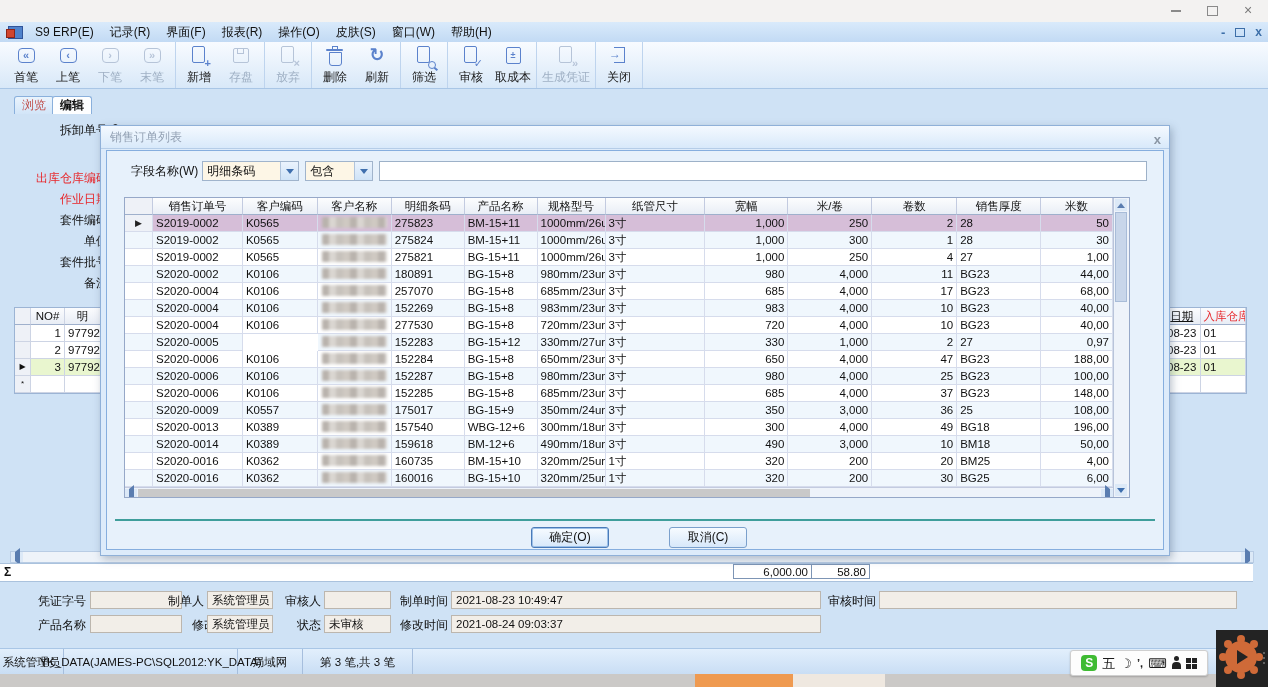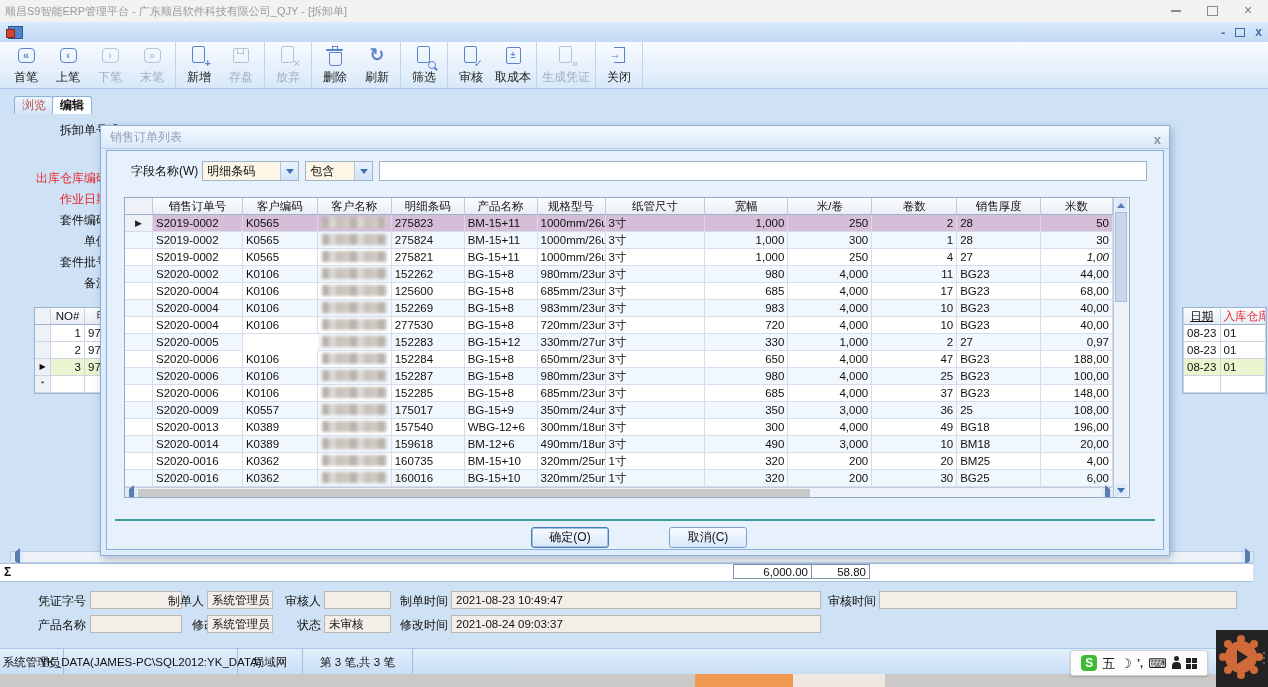--- a/index.html
+++ b/index.html
@@ -54,21 +54,21 @@
            font-size:9px;font-weight:bold;text-align:center;line-height:14px;}
   
   #client{left:0;top:90px;width:1268px;height:558px;background:#cfe2f5;}
   .tab{position:absolute;top:6px;height:17px;padding:0 7px;line-height:17px;border:1px solid #8ab0dc;border-bottom:none;
        border-radius:3px 3px 0 0;background:linear-gradient(#eaf4fd,#d2e5f8);font-size:12px;}
   .tab.active{background:#fdfeff;font-weight:bold;}
   .form-label{position:absolute;width:108px;text-align:right;font-size:12px;color:#111;white-space:nowrap;}
   .form-label.req{color:#e8262a;}
   .form-sliver{position:absolute;left:112px;width:8px;overflow:hidden;font-size:12px;color:#333;}
   
-  .bggrid{position:absolute;background:#fff;border:1px solid #9cb4d4;font-size:11.5px;margin-left:20px;}
+  .bggrid{position:absolute;background:#fff;border:1px solid #9cb4d4;font-size:11.5px;}
   .bgrow{display:flex;}
   .bgcell{border-right:1px solid #cdd4e4;border-bottom:1px solid #cdd4e4;box-sizing:border-box;
           padding:0 3px;height:17px;line-height:16px;overflow:hidden;white-space:nowrap;}
   .bghead{background:linear-gradient(#fbfcfe,#e8edf5);border-bottom:1px solid #9fb0cc;text-align:center;}
   .bgind{background:#eef1f7;text-align:center;padding:0;}
   .green{background:#e9f6cf;}
   .redhead{color:#e8262a;}
   
   #bg-hscroll{left:10px;top:461px;width:1244px;height:12px;background:#eef3f9;border:1px solid #b8cce4;box-sizing:border-box;}
   .sc-btn{position:absolute;top:0;width:12px;height:10px;background:#dce9f7;text-align:center;font-size:8px;line-height:10px;color:#4a6c9b;}
@@ -146,28 +146,28 @@
                   -13px -13px 0 -12px #cf6a38,13px -13px 0 -12px #cf6a38,-13px 13px 0 -12px #cf6a38,13px 13px 0 -12px #cf6a38;
        display:flex;align-items:center;justify-content:center;}
   .sun .tri{width:0;height:0;border-top:7px solid transparent;border-bottom:7px solid transparent;border-left:11px solid #232323;margin-left:3px;}
   .dots{position:absolute;right:3px;top:22px;display:flex;flex-direction:column;gap:3px;}
   .dots span{width:2px;height:2px;background:#777;border-radius:50%;}
 </style>
 </head>
 <body>
 
 <div id="titlebar" class="abs">
-  <span>顺昌S9智能ERP管理平台 - 广东顺昌软件科技有限公司_QJY - [拆卸单]</span>
   <span class="wc wc-min" style="right:76px;"><span></span></span>
   <span class="wc wc-max" style="right:40px;"><span></span></span>
   <span class="wc wc-close" style="right:4px;">×</span>
 </div>
 
 <div id="menubar" class="abs">
   <span class="appico"></span>
+  <span id="menu-items"><span class="menu-item">S9 ERP(E)</span><span class="menu-item">记录(R)</span><span class="menu-item">界面(F)</span><span class="menu-item">报表(R)</span><span class="menu-item">操作(O)</span><span class="menu-item">皮肤(S)</span><span class="menu-item">窗口(W)</span><span class="menu-item">帮助(H)</span></span>
 </div>
 <div id="mdi-controls">
   <span style="font-size:13px;">-</span>
   <span class="mdi-sq"></span>
   <span style="font-size:12px;">x</span>
 </div>
 
 <div id="toolbar" class="abs">
     <div class="tb-group">
       <div class="tb-btn">
@@ -468,47 +468,47 @@
               <div class="mask"></div>
             </div>
             <div class="dcell " style="width: 73px;">275821</div>
             <div class="dcell " style="width: 73px;">BG-15+11</div>
             <div class="dcell " style="width: 68px;">1000mm/26u...</div>
             <div class="dcell " style="width: 100px;">3寸</div>
             <div class="dcell num" style="width: 83px;">1,000</div>
             <div class="dcell num" style="width: 84px;">250</div>
             <div class="dcell num" style="width: 85px;">4</div>
             <div class="dcell " style="width: 84px;">27</div>
-            <div class="dcell num" style="width: 72px; font-style: italic;">1,00</div>
+            <div class="dcell num" style="width: 72px;">1,00</div>
           </div>
           <div class="drow altB">
             <div class="dcell dind" style="width: 28px;"></div>
             <div class="dcell " style="width: 90px;">S2020-0002</div>
             <div class="dcell " style="width: 75px;">K0106</div>
             <div class="dcell " style="width: 74px;">
               <div class="mask"></div>
             </div>
-            <div class="dcell " style="width: 73px;">152262</div>
+            <div class="dcell " style="width: 73px;">180891</div>
             <div class="dcell " style="width: 73px;">BG-15+8</div>
             <div class="dcell " style="width: 68px;">980mm/23um...</div>
             <div class="dcell " style="width: 100px;">3寸</div>
             <div class="dcell num" style="width: 83px;">980</div>
             <div class="dcell num" style="width: 84px;">4,000</div>
             <div class="dcell num" style="width: 85px;">11</div>
             <div class="dcell " style="width: 84px;">BG23</div>
             <div class="dcell num" style="width: 72px;">44,00</div>
           </div>
           <div class="drow altA">
             <div class="dcell dind" style="width: 28px;"></div>
             <div class="dcell " style="width: 90px;">S2020-0004</div>
             <div class="dcell " style="width: 75px;">K0106</div>
             <div class="dcell " style="width: 74px;">
               <div class="mask"></div>
             </div>
-            <div class="dcell " style="width: 73px;">125600</div>
+            <div class="dcell " style="width: 73px;">257070</div>
             <div class="dcell " style="width: 73px;">BG-15+8</div>
             <div class="dcell " style="width: 68px;">685mm/23um...</div>
             <div class="dcell " style="width: 100px;">3寸</div>
             <div class="dcell num" style="width: 83px;">685</div>
             <div class="dcell num" style="width: 84px;">4,000</div>
             <div class="dcell num" style="width: 85px;">17</div>
             <div class="dcell " style="width: 84px;">BG23</div>
             <div class="dcell num" style="width: 72px;">68,00</div>
           </div>
           <div class="drow altB">
@@ -655,21 +655,21 @@
               <div class="mask"></div>
             </div>
             <div class="dcell " style="width: 73px;">159618</div>
             <div class="dcell " style="width: 73px;">BM-12+6</div>
             <div class="dcell " style="width: 68px;">490mm/18um...</div>
             <div class="dcell " style="width: 100px;">3寸</div>
             <div class="dcell num" style="width: 83px;">490</div>
             <div class="dcell num" style="width: 84px;">3,000</div>
             <div class="dcell num" style="width: 85px;">10</div>
             <div class="dcell " style="width: 84px;">BM18</div>
-            <div class="dcell num" style="width: 72px;">20,00</div>
+            <div class="dcell num" style="width: 72px;">50,00</div>
           </div>
           <div class="drow altA">
             <div class="dcell dind" style="width: 28px;"></div>
             <div class="dcell " style="width: 90px;">S2020-0016</div>
             <div class="dcell " style="width: 75px;">K0362</div>
             <div class="dcell " style="width: 74px;">
               <div class="mask"></div>
             </div>
             <div class="dcell " style="width: 73px;">160735</div>
             <div class="dcell " style="width: 73px;">BM-15+10</div>

